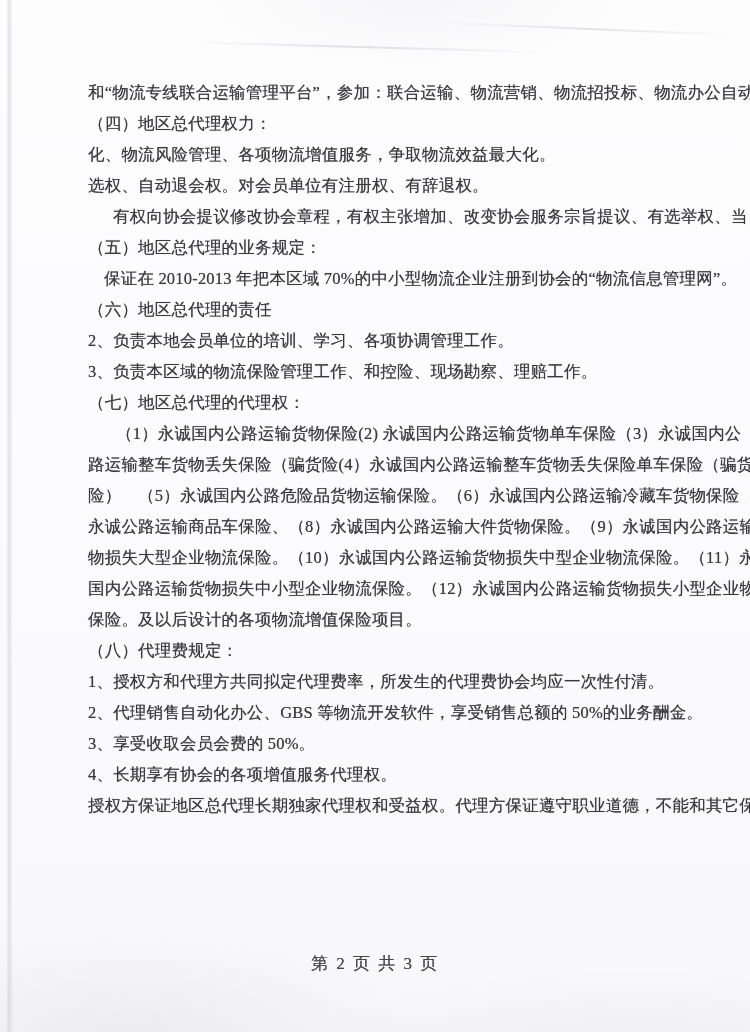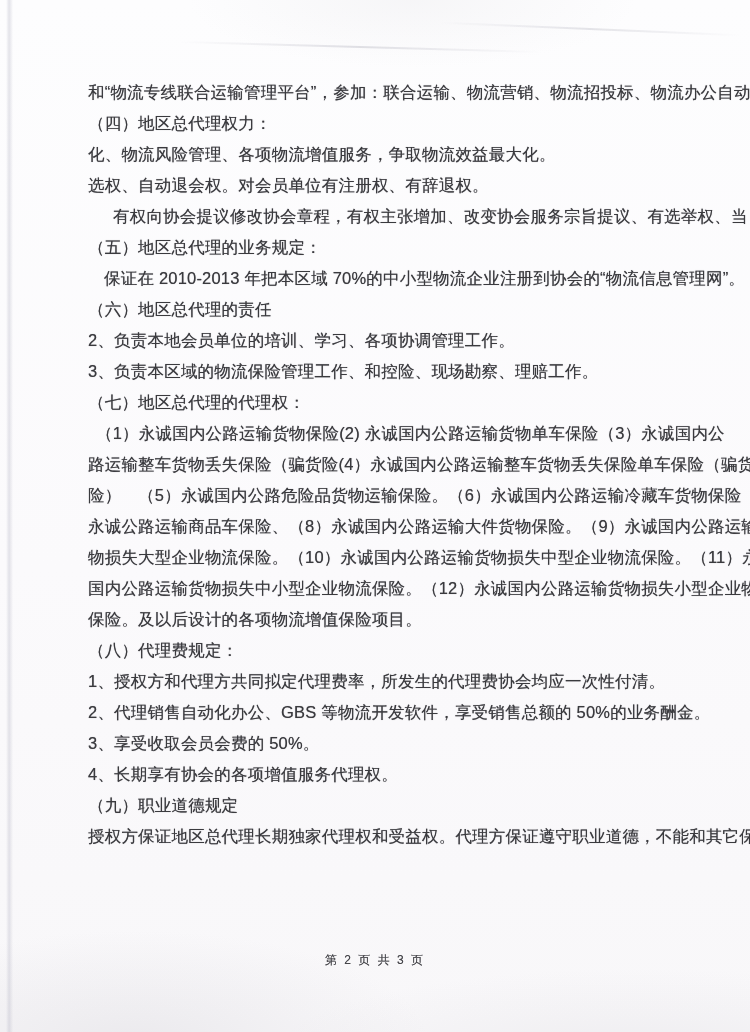--- a/index.html
+++ b/index.html
@@ -10,21 +10,21 @@
   .scan-page {
     position: relative;
     width: 750px;
     height: 1032px;
     overflow: hidden;
     background:
       radial-gradient(ellipse 420px 160px at 18% 101%, rgba(205,203,210,0.30), rgba(205,203,210,0) 70%),
       radial-gradient(ellipse 520px 120px at 85% 102%, rgba(210,208,214,0.25), rgba(210,208,214,0) 70%),
       radial-gradient(ellipse 300px 90px at 55% 0%, rgba(215,213,218,0.18), rgba(215,213,218,0) 75%),
       linear-gradient(180deg, #fdfdfe 0%, #fbfafc 55%, #f8f7f9 100%);
-    font-family: Liberation Sans, sans-serif;
+    font-family: Liberation Serif, serif;
     color: #39393d;
   }
   
   .edge-band-left {
     position: absolute;
     left: 6px;
     top: 0;
     bottom: 0;
     width: 7px;
     background: linear-gradient(90deg,
@@ -64,28 +64,28 @@
     height: 31px;
     line-height: 31px;
     font-size: 16.5px;
     letter-spacing: 0.2px;
     white-space: nowrap;
     color: #3a3a3e;
     text-shadow: 0 0 0.7px rgba(70,70,76,0.75);
   }
   .ind-15 { text-indent: 25px; }  
   .ind-10 { text-indent: 16px; }  
-  .ind-05 { text-indent: 8px;  }  
+  .ind-05 { text-indent: 8px; margin-left: 20px;  }  
   .page-footer {
     position: absolute;
     left: 0;
     right: 0;
     top: 952px;
     text-align: center;
-    font-size: 12px;
+    font-size: 17px;
     letter-spacing: 2px;
     color: #46464b;
     text-shadow: 0 0 0.6px rgba(70,70,76,0.7);
   }
 </style>
 </head>
 <body>
 
 <div class="scan-page">
   <div class="edge-band-left"></div>
@@ -109,18 +109,17 @@
     <div class="line">险）　（5）永诚国内公路危险品货物运输保险。（6）永诚国内公路运输冷藏车货物保险（7）</div>
     <div class="line">永诚公路运输商品车保险、（8）永诚国内公路运输大件货物保险。（9）永诚国内公路运输货</div>
     <div class="line">物损失大型企业物流保险。（10）永诚国内公路运输货物损失中型企业物流保险。（11）永诚</div>
     <div class="line">国内公路运输货物损失中小型企业物流保险。（12）永诚国内公路运输货物损失小型企业物流</div>
     <div class="line">保险。及以后设计的各项物流增值保险项目。</div>
     <div class="line">（八）代理费规定：</div>
     <div class="line">1、授权方和代理方共同拟定代理费率，所发生的代理费协会均应一次性付清。</div>
     <div class="line">2、代理销售自动化办公、GBS 等物流开发软件，享受销售总额的 50%的业务酬金。</div>
     <div class="line">3、享受收取会员会费的 50%。</div>
     <div class="line">4、长期享有协会的各项增值服务代理权。</div>
-    <div class="line">（九）职业道德规定</div>
     <div class="line">授权方保证地区总代理长期独家代理权和受益权。代理方保证遵守职业道德，不能和其它保</div>
   </main>
 
   <div class="page-footer">第 2 页 共 3 页</div>
 </div>
 
 </body></html>

